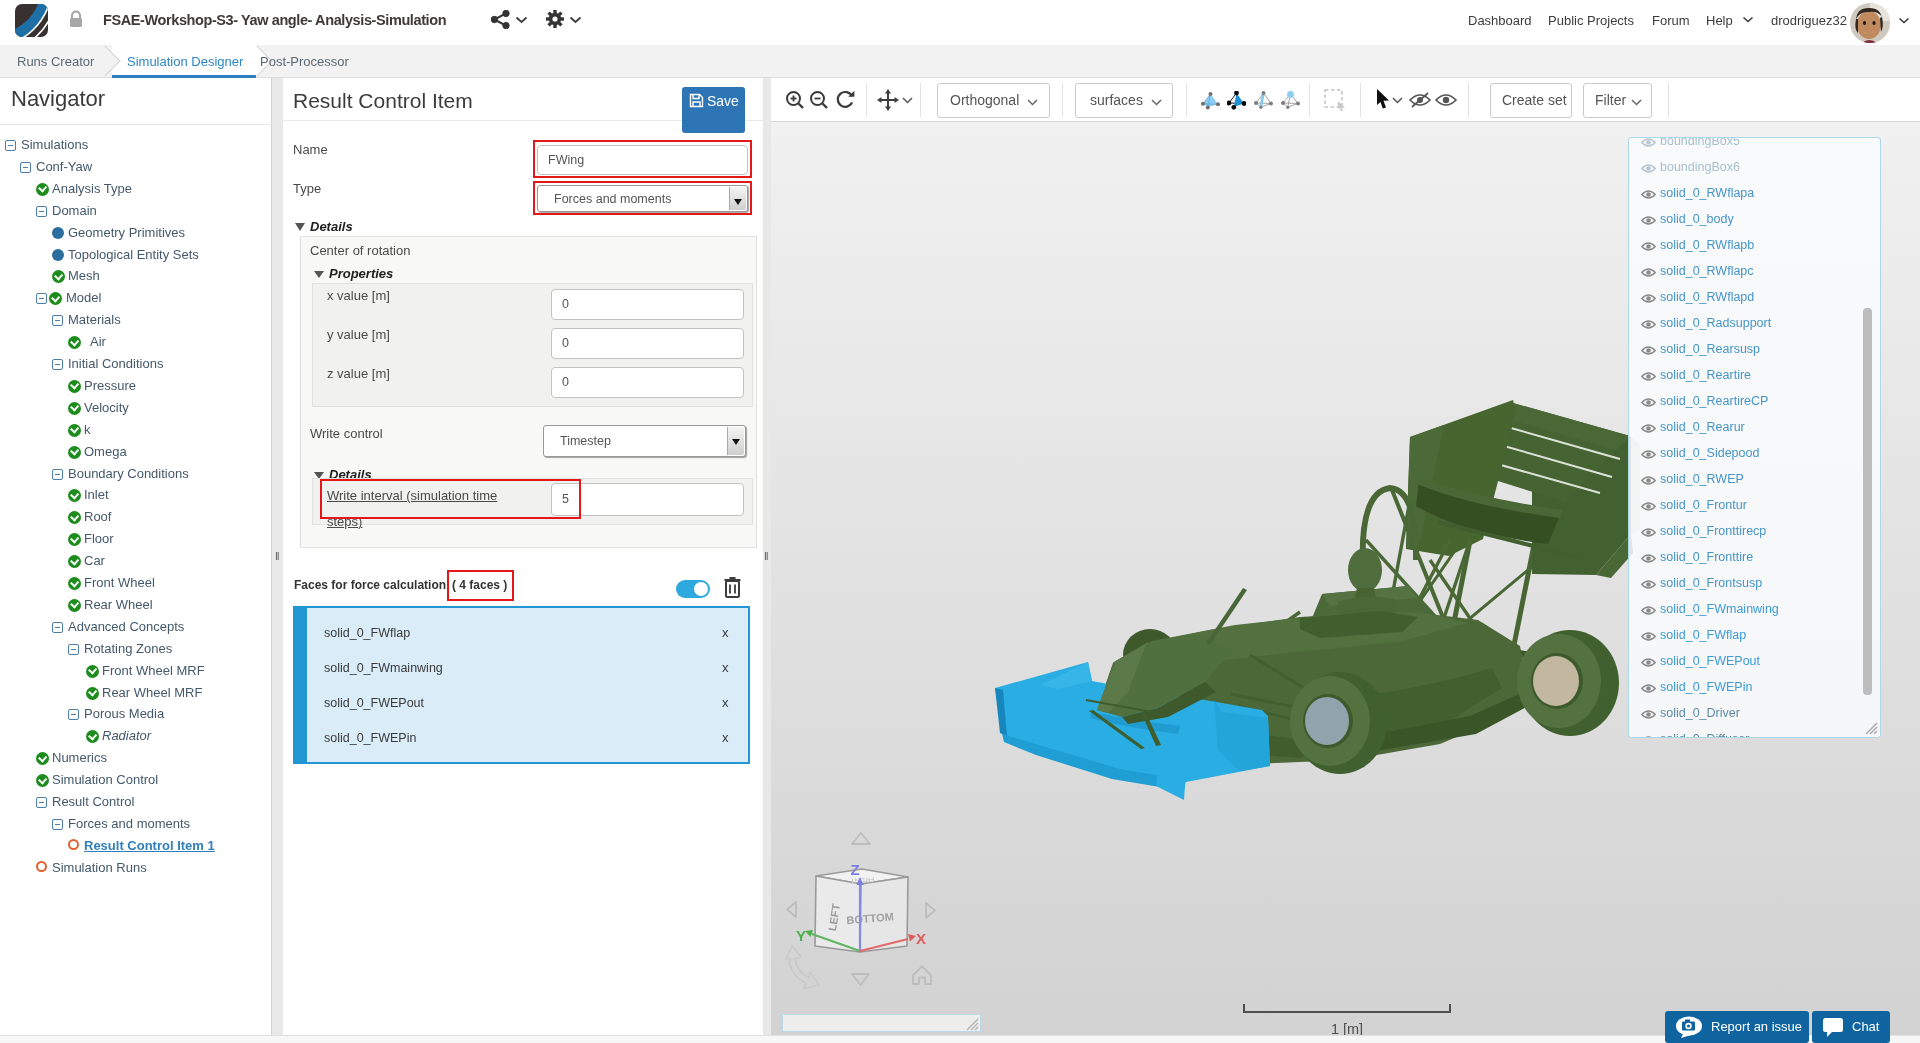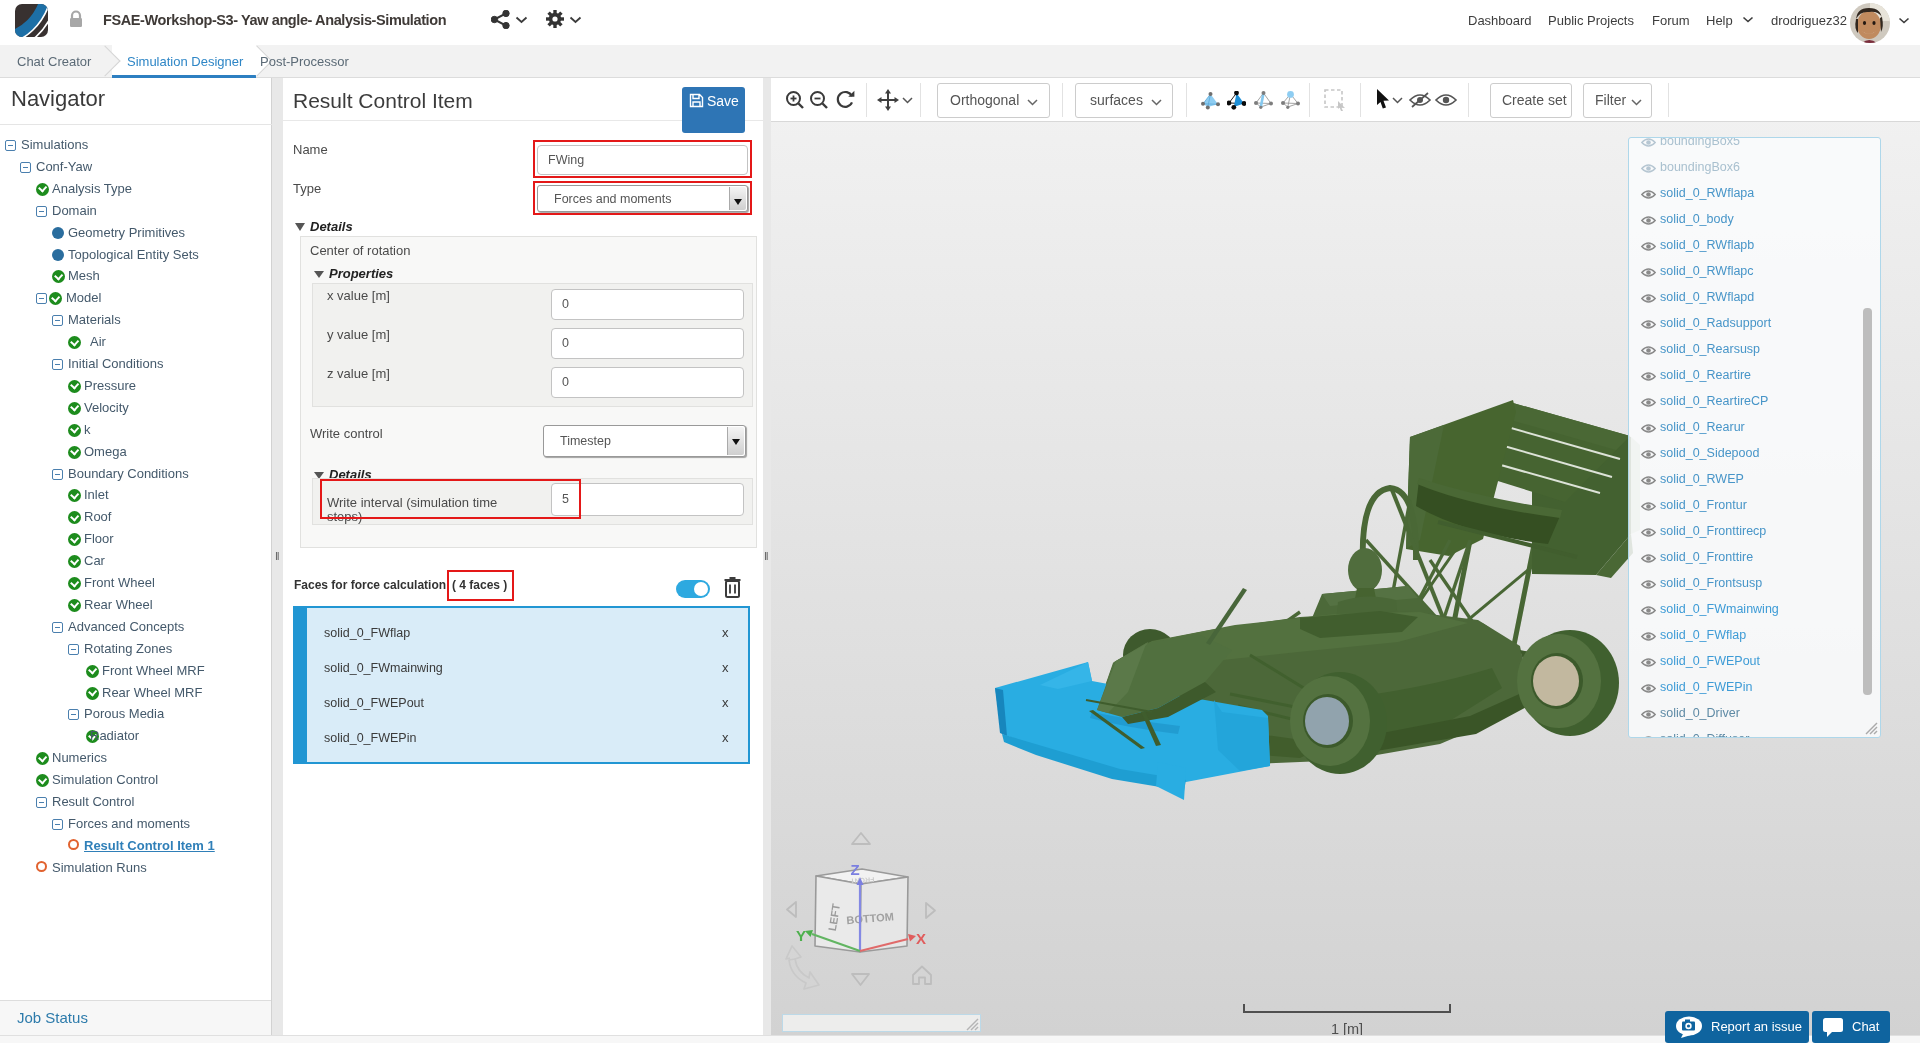--- a/index.html
+++ b/index.html
@@ -113,21 +113,21 @@
   </svg>
   <svg class="abs" style="left:1898px;top:17px" width="12" height="8" viewBox="0 0 12 8">
       <path d="M1.5 1.5 L6 5.5 L10.5 1.5" fill="none" stroke="#3c3c3c" stroke-width="1.6"></path>
     </svg>
 </div>
 
 <div id="tabbar">
   <div id="activetab">
       <div class="underline"></div>
     </div>
-  <div class="tabtxt" style="left:17px;">Chat Creator</div>
+  <div class="tabtxt" style="left:17px;">Runs Creator</div>
   <div class="tabtxt" style="left:127px;color:#2e86c6;">Simulation Designer</div>
   <div class="tabtxt" style="left:260px;">Post-Processor</div>
   <div class="chev" style="left:94px;background:#f2f2f2;"></div>
   <div class="chev" style="left:246px;background:#fff;"></div>
   <div class="abs" style="left:378px;top:45px;width:1px;height:33px;background:#e0e0e0"></div>
 </div>
 
 <div id="navpanel">
   <div class="abs" style="left:11px;top:8px;font-size:22px;color:#3a3a3a;">Navigator</div>
   <div class="abs" style="left:0;top:46px;width:272px;height:1px;background:#e5e5e5"></div>
@@ -236,21 +236,21 @@
       <div class="navrow" style="left:0;top:604.5px;width:272px;">
         <span class="gchk" style="left:86px;top:4px"></span>
         <span style="position:absolute;left:102px;top:2px;">Rear Wheel MRF</span>
       </div>
       <div class="navrow" style="left:0;top:626.4px;width:272px;">
         <span class="ebox" style="left:68px;top:5px"></span>
         <span style="position:absolute;left:84px;top:2px;">Porous Media</span>
       </div>
       <div class="navrow" style="left:0;top:648.3px;width:272px;">
         <span class="gchk" style="left:86px;top:4px"></span>
-        <span style="position:absolute;left:90px;top:2px;">Radiator</span>
+        <span style="position:absolute;left:102px;top:2px;font-style:italic;">Radiator</span>
       </div>
       <div class="navrow" style="left:0;top:670.2px;width:272px;">
         <span class="gchk" style="left:36px;top:4px"></span>
         <span style="position:absolute;left:52px;top:2px;">Numerics</span>
       </div>
       <div class="navrow" style="left:0;top:692.1px;width:272px;">
         <span class="gchk" style="left:36px;top:4px"></span>
         <span style="position:absolute;left:52px;top:2px;">Simulation Control</span>
       </div>
       <div class="navrow" style="left:0;top:714.0px;width:272px;">
@@ -263,23 +263,20 @@
       </div>
       <div class="navrow" style="left:0;top:757.8px;width:272px;">
         <span class="ocirc" style="left:68px;top:3px"></span>
         <span style="position:absolute;left:84px;top:2px;font-weight:bold;text-decoration:underline;color:#2f7fb8;">Result Control Item 1</span>
       </div>
       <div class="navrow" style="left:0;top:779.7px;width:272px;padding-left:48px;">
         <span class="ocirc" style="left:36px;top:3px"></span>
         <span style="position:absolute;left:52px;top:2px;">Simulation Runs</span>
       </div>
     </div>
-  <div class="abs" style="left:0;top:922px;width:271px;height:35px;background:#f7f7f7;border-top:1px solid #ddd;">
-    <div class="abs" style="left:17px;top:8px;font-size:15px;color:#2d7bab;">Job Status</div>
-  </div>
 </div>
 
 <div id="formpanel">
   <div class="abs" style="left:10px;top:11px;font-size:21px;color:#3c3c3c;">Result Control Item</div>
   <div class="abs" style="left:0;top:42px;width:480px;height:1px;background:#e8e8e8"></div>
   <div class="abs" style="left:399px;top:9px;width:63px;height:46px;background:#2e75b5;border-radius:3px;">
     <svg class="abs" style="left:7px;top:6px" width="15" height="15" viewBox="0 0 15 15">
         <path d="M1.5 1.5 h9 l3 3 v9 h-12 Z M4 1.5 v4 h6 v-4 M4 14 v-5 h7 v5" fill="none" stroke="#fff" stroke-width="1.4"></path>
       </svg>
     <div class="abs" style="left:25px;top:6px;font-size:14px;color:#fff;">Save</div>
@@ -301,21 +298,21 @@
   <div class="abs rlabel" style="left:44px;top:210px;">x value [m]</div>
   <div class="inpt" style="left:268px;top:211px;width:193px;height:31px;line-height:29px;padding-left:10px;">0</div>
   <div class="abs rlabel" style="left:44px;top:249px;">y value [m]</div>
   <div class="inpt" style="left:268px;top:250px;width:193px;height:31px;line-height:29px;padding-left:10px;">0</div>
   <div class="abs rlabel" style="left:44px;top:288px;">z value [m]</div>
   <div class="inpt" style="left:268px;top:289px;width:193px;height:31px;line-height:29px;padding-left:10px;">0</div>
   <div class="abs rlabel" style="left:27px;top:348px;">Write control</div>
   <div class="sel" style="left:260px;top:347px;width:203px;height:32px;line-height:31px;padding-left:16px;">Timestep<div class="selbtn"></div></div>
   <div class="abs" style="left:31px;top:387px;"><span class="tri" style="border-left-width:5px;border-right-width:5px;border-top-width:7px;"></span><span class="dtl">Details</span></div>
   <div class="abs" style="left:29px;top:400px;width:441px;height:47px;background:#f1f1ef;border:1px solid #e1e1df;"></div>
-  <div class="abs rlabel" style="left:44px;top:418px;width:200px;line-height:14px;">Write interval (simulation time steps)</div>
+  <div class="abs rlabel" style="left:44px;top:405px;width:200px;line-height:26px;text-decoration:underline;">Write interval (simulation time steps)</div>
   <div class="inpt" style="left:268px;top:405px;width:193px;height:33px;line-height:31px;padding-left:10px;">5</div>
   <div class="redbox" style="left:37px;top:401px;width:261px;height:40px;"></div>
 
   <div class="abs" style="left:11px;top:500px;font-size:12px;color:#333;"><b>Faces for force calculation</b></div>
   <div class="abs" style="left:169px;top:500px;font-size:12px;color:#333;font-weight:bold;">( 4 faces )</div>
   <div class="redbox" style="left:164px;top:492px;width:67px;height:31px;"></div>
   <div class="abs" style="left:393px;top:502px;width:34px;height:18px;border-radius:9px;background:#2da9e0;">
       <div class="abs" style="right:2px;top:2px;width:14px;height:14px;border-radius:50%;background:#fff;"></div>
     </div>
   <svg class="abs" style="left:441px;top:498px" width="17" height="22" viewBox="0 0 17 22">

